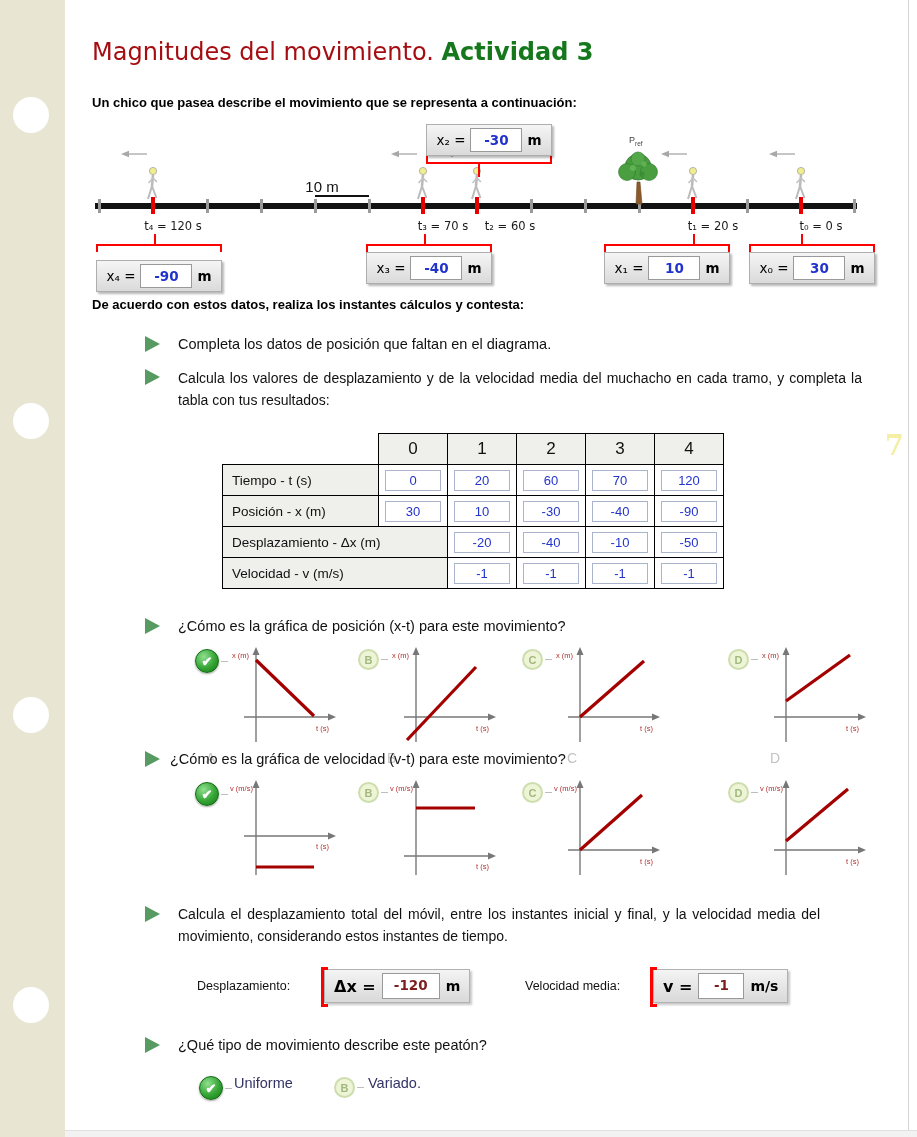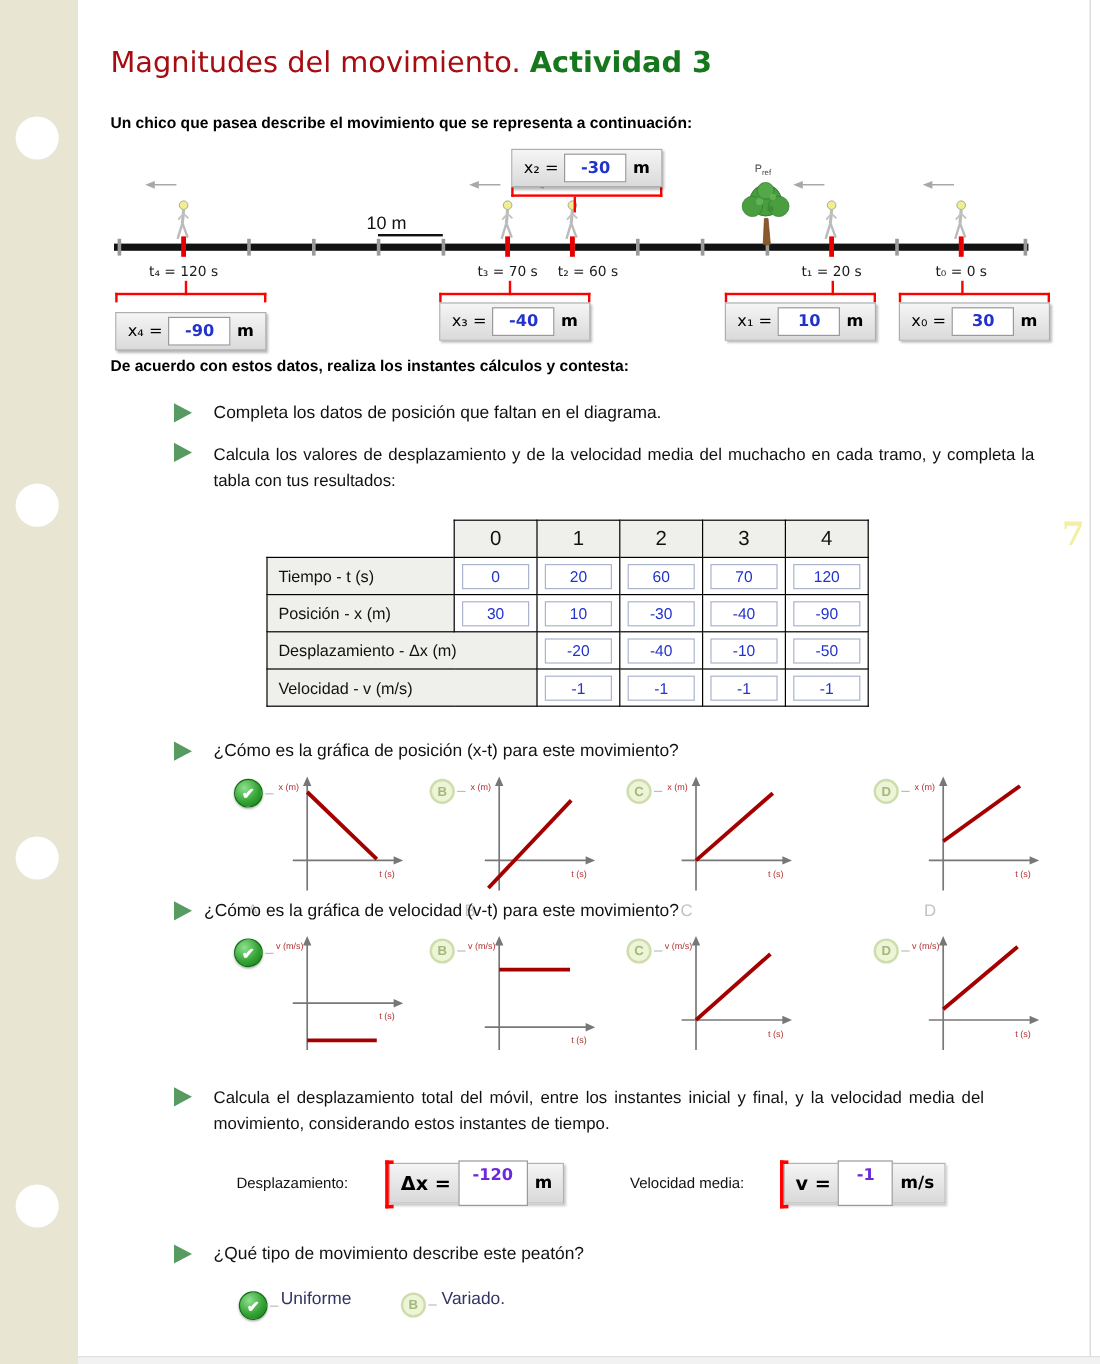--- a/index.html
+++ b/index.html
@@ -26,21 +26,21 @@
   .numline { position:absolute; left:95px; top:203px; width:762px; height:6px; background:#121212; }
   .tick { position:absolute; top:199px; width:3px; height:14px; background:#9a9a9a; }
   .redtick { position:absolute; top:197px; width:4px; height:17px; background:#e80000; }
   .scale-seg { position:absolute; left:315px; top:183px; width:54px; height:14px; border-bottom:2px solid #111; }
   .scale-lbl { position:absolute; left:322px; top:178px; transform:translateX(-50%); font-size:15px; color:#111; }
   .person { position:absolute; top:166px; width:16px; height:36px; }
   .larrow { position:absolute; top:149px; width:30px; height:10px; }
   .tree { position:absolute; left:615px; top:150px; width:48px; height:58px; }
   .pref { position:absolute; left:629px; top:135px; font-size:9px; color:#444; }
   .pref sub { font-size:6.5px; }
-  .tlabel { position:absolute; top:219px; transform:translateX(-50%); font-size:11.5px; color:#1a1a1a; font-family:"DejaVu Sans", sans-serif; white-space:nowrap; }
+  .tlabel { position:absolute; top:219px; transform:translateX(-50%); font-size:11.5px; color:#1a1a1a; font-family:"DejaVu Sans", sans-serif; white-space:nowrap;margin-left:20px; }
 
   .vbox { position:absolute; width:126px; height:32px; background:linear-gradient(#f5f5f5,#dadada); border:1px solid #aeaeae; box-shadow:1.5px 2px 2px rgba(0,0,0,.28); display:flex; align-items:center; justify-content:center; gap:5px; font-family:"DejaVu Sans", sans-serif; }
   .vlbl { font-size:13.5px; font-weight:normal; color:#000; white-space:nowrap; }
   .vinput { width:52px; height:24px; background:#fff; border:1px solid #999; color:#2233cc; font-size:13.5px; font-weight:bold; text-align:center; line-height:22px; }
   .vunit { font-size:13.5px; font-weight:bold; color:#000; }
   .bracket-up { position:absolute; width:126px; height:8px; border-top:2px solid #f00; border-left:2px solid #f00; border-right:2px solid #f00; }
   .bracket-down { position:absolute; width:126px; height:8px; border-bottom:2px solid #f00; border-left:2px solid #f00; border-right:2px solid #f00; }
   .stem-up { position:absolute; top:-12px; width:2px; height:12px; background:#f00; }
   .stem-down { position:absolute; top:8px; width:2px; height:13px; background:#f00; }
 
@@ -69,21 +69,21 @@
   .axfill { fill:#777; }
   .rline { stroke:#a40000; stroke-width:3.2; stroke-linecap:butt; fill:none; }
   .glbl { fill:#b03030; font-size:7.5px; font-family:"Liberation Sans", sans-serif; }
   .ghost { position:absolute; top:750px; font-size:14px; color:#9a9a9a; opacity:.6; z-index:1; }
 
   
   .anslabel { position:absolute; font-size:12.5px; color:#111; }
   .ansbox { position:absolute; height:34px; background:linear-gradient(#f4f4f4,#d9d9d9); border:1px solid #b2b2b2; box-shadow:1.5px 2px 2px rgba(0,0,0,.22); display:flex; align-items:center; gap:6px; padding:0 9px; font-family:"DejaVu Sans", sans-serif; }
   .redbracket { position:absolute; left:-4px; top:-3px; width:7px; height:40px; border-left:3px solid #f00; border-top:3px solid #f00; border-bottom:3px solid #f00; }
   .ansformula { font-size:16px; font-weight:bold; color:#000; white-space:nowrap; }
-  .ansinput { height:38px; background:#fff; border:1px solid #999; color:#6d28d9; font-size:13.5px; font-weight:bold; text-align:center; line-height:22px; }
+  .ansinput { height:26px; background:#fff; border:1px solid #999; color:#7f1d1d; font-size:13.5px; font-weight:bold; text-align:center; line-height:22px; }
   .ansunit { font-size:14px; font-weight:bold; color:#000; }
 
   .type-opt-label { position:absolute; font-size:14.5px; color:#333366; }
 </style>
 </head>
 <body>
 
 <div id="stage">
 
   <div class="binder">

